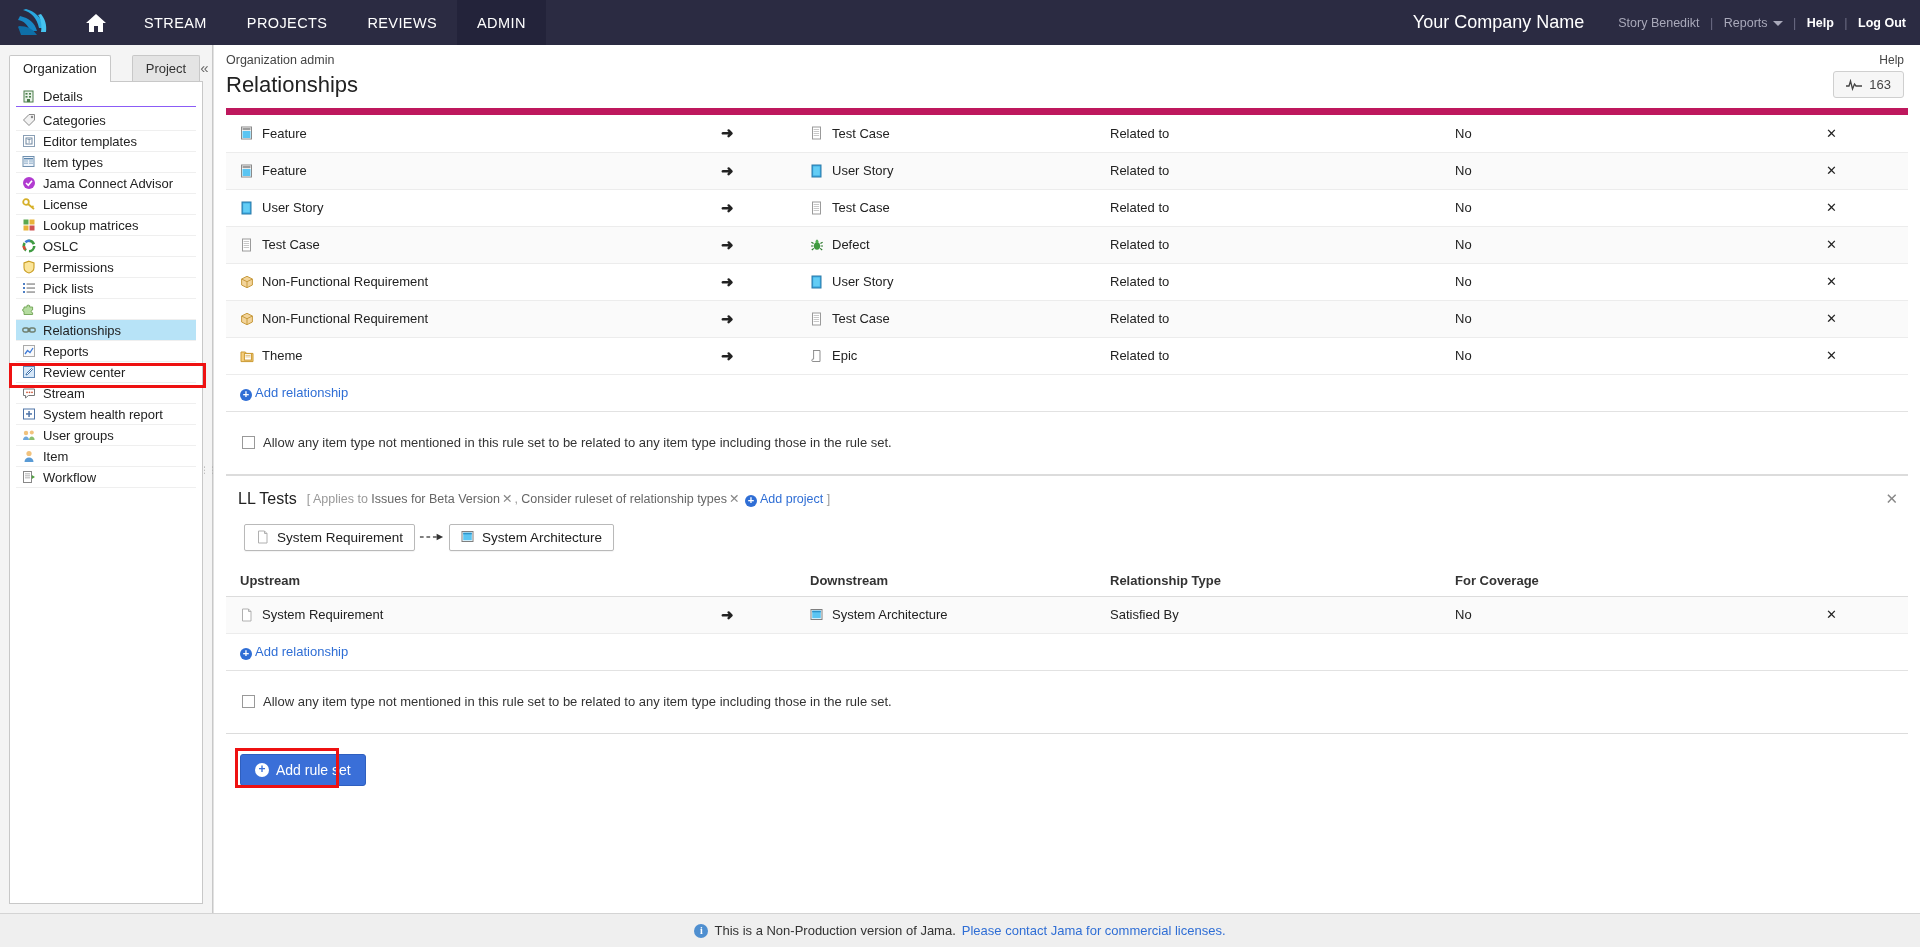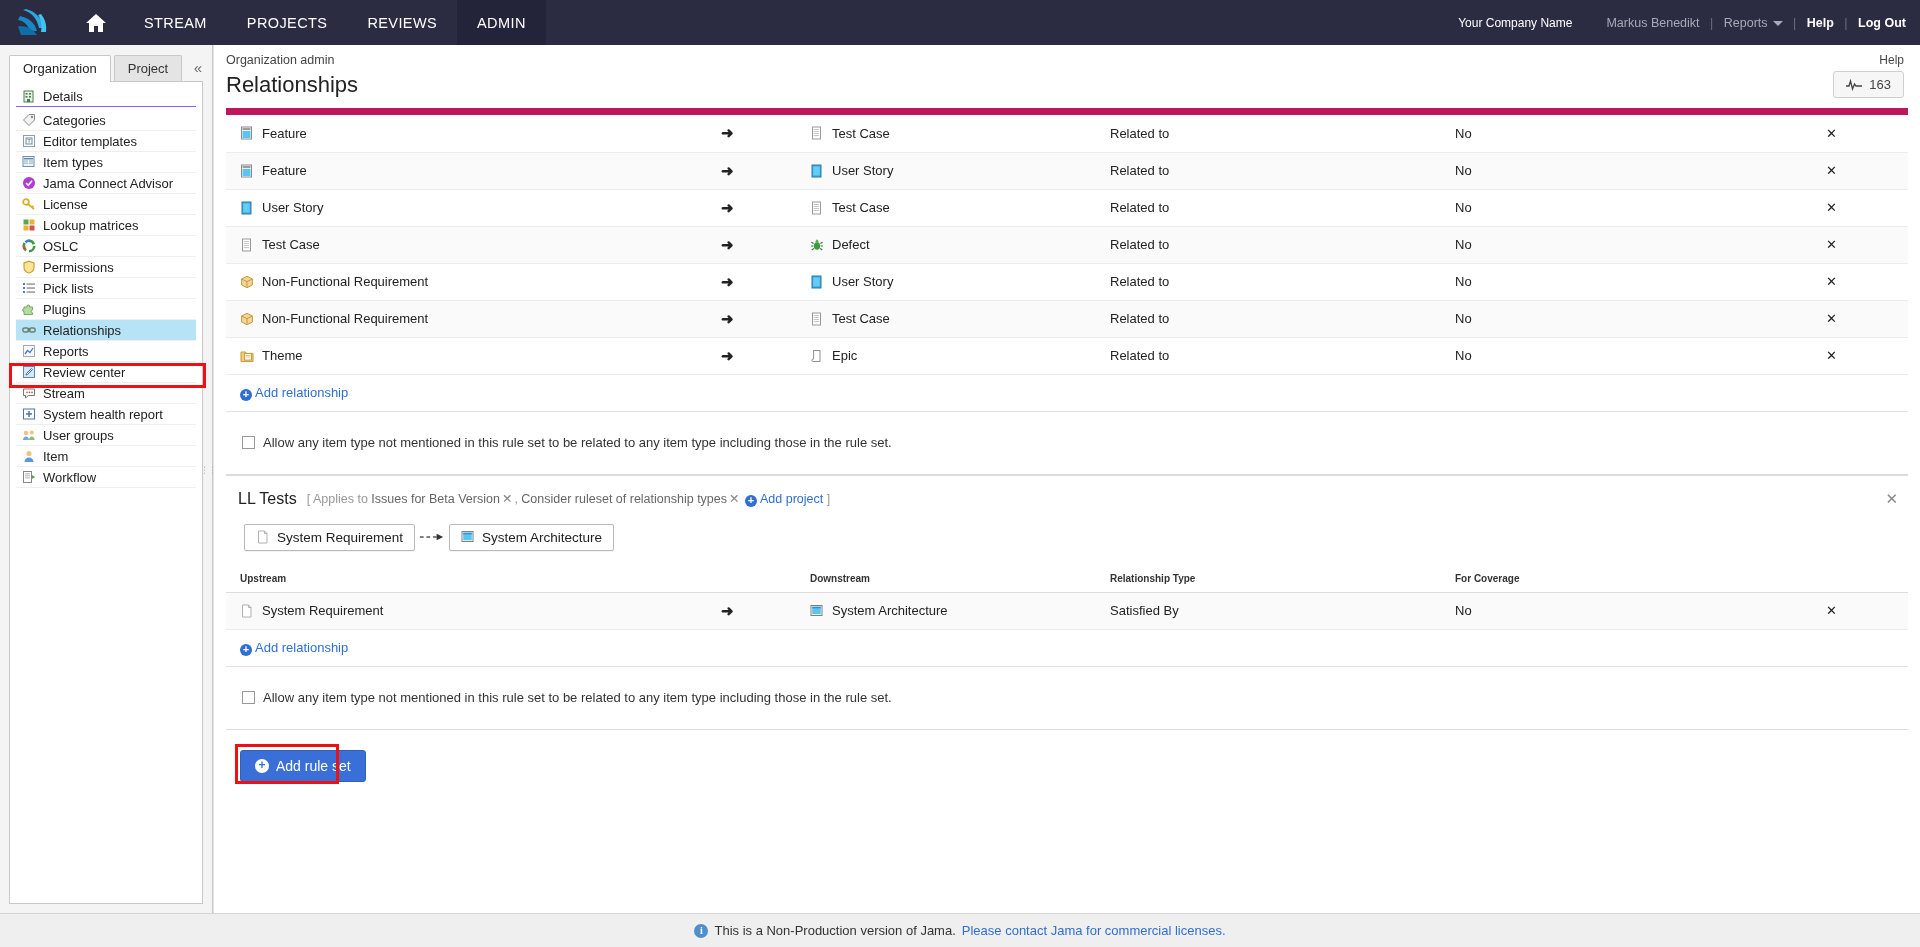--- a/index.html
+++ b/index.html
@@ -40,21 +40,21 @@
   }
   .navlink.active { background: #23233a; }
   .topnav-right {
     margin-left: auto;
     display: flex; align-items: center;
     padding-right: 14px;
     gap: 0;
   }
   .company {
     color: #fff;
-    font-size: 12px;
+    font-size: 18px;
     margin-right: 34px;
     white-space: nowrap;
   }
   .acct {
     color: #a9a9ba;
     font-size: 12.5px;
     white-space: nowrap;
   }
   .acct .sep { margin: 0 7px; color: #6d6d85; }
   .acct .bright { color: #ffffff; font-weight: bold; }
@@ -97,21 +97,21 @@
     cursor: pointer;
     border-radius: 2px 2px 0 0;
     position: relative;
     top: 1px;
   }
   .tab.active {
     background: #ffffff;
     color: #222;
     z-index: 3;
   }
-  .tab + .tab { margin-left: 3px; text-align: right; }
+  .tab + .tab { margin-left: 21px; text-align: right; }
   .collapse-btn {
     margin-left: auto;
     margin-right: 10px;
     color: #6a6a6a;
     font-size: 15px;
     cursor: pointer;
     line-height: 1;
     padding-bottom: 6px;
   }
   .navbox {
@@ -261,21 +261,21 @@
     letter-spacing: 1px;
   }
 
   table.rel {
     width: 100%;
     border-collapse: collapse;
     table-layout: fixed;
   }
   table.rel th {
     text-align: left;
-    font-size: 10px;
+    font-size: 13px;
     font-weight: bold;
     color: #333;
     padding: 8px 0 8px 14px;
     border-bottom: 1px solid #dcdcdc;
   }
   table.rel td {
     font-size: 13px;
     color: #222;
     padding: 7px 0 7px 14px;
     border-bottom: 1px solid #ececec;
@@ -380,21 +380,21 @@
     </svg>
   </div>
   <a class="navlink">STREAM</a>
   <a class="navlink">PROJECTS</a>
   <a class="navlink">REVIEWS</a>
   <a class="navlink active">ADMIN</a>
 
   <div class="topnav-right">
     <span class="company">Your Company Name</span>
     <span class="acct">
-      <span class="item">Markus Benedikt</span>
+      <span class="item">Story Benedikt</span>
       <span class="sep">|</span>
       <span class="item">Reports</span><span class="caret-down"></span>
       <span class="sep">|</span>
       <span class="item bright">Help</span>
       <span class="sep">|</span>
       <span class="item bright">Log Out</span>
     </span>
   </div>
 </div>
 

